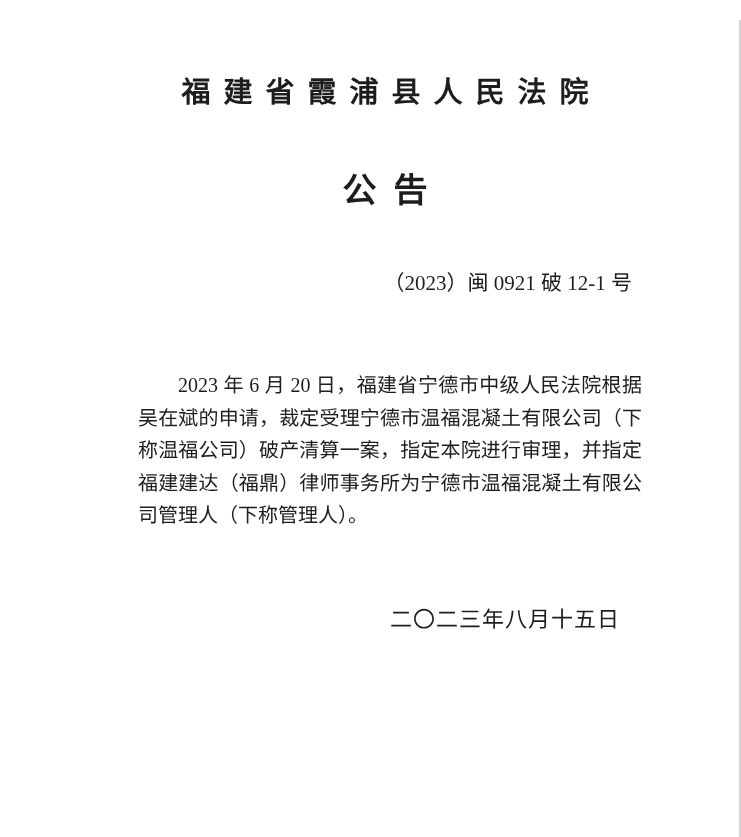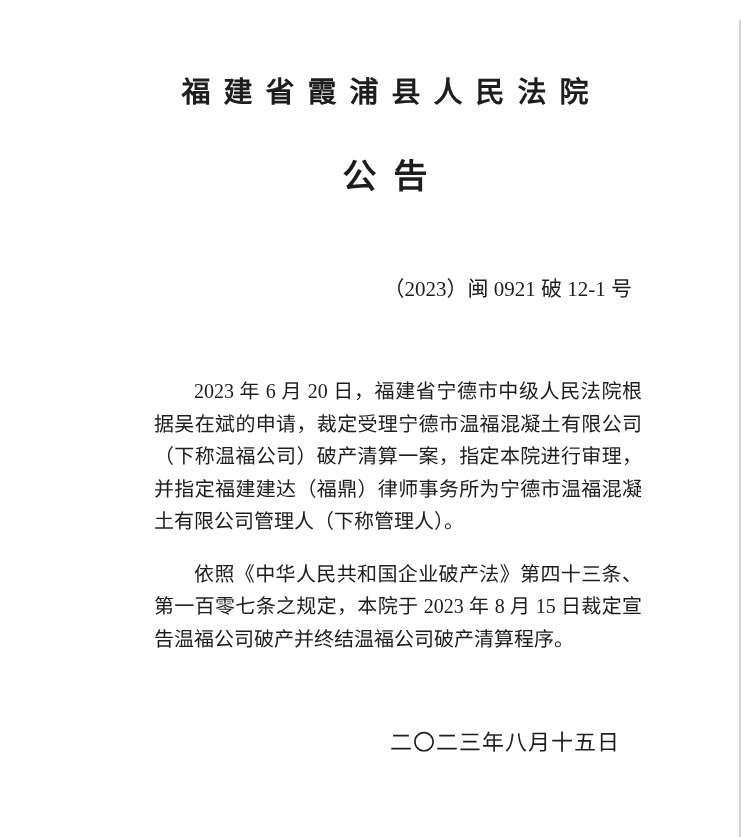--- a/index.html
+++ b/index.html
@@ -32,41 +32,40 @@
     text-align: center;
     font-family: "Liberation Sans", "DejaVu Sans", sans-serif;
     font-weight: bold;
     font-size: 29px;
     line-height: 1;
     letter-spacing: 13px;
     padding-left: 13px; 
     white-space: nowrap;
   }
   .doc-title {
-    margin-top: 33px;
+    margin-top: 47px;
     text-align: center;
     font-weight: bold;
     font-size: 34px;
     line-height: 1;
     letter-spacing: 17px;
     padding-left: 17px;
   }
   .case-number {
-    margin-top: 63px;
+    margin-top: 43px;
     text-align: right;
     font-size: 21px;
     line-height: 24px;
     padding-right: 30px;
   }
   .body-text {
     margin-top: 44px;
     font-size: 20px;
     line-height: 32.5px;
     text-align: justify;
-    margin-left: 16px;
   }
   .body-text p {
     text-indent: 2em;
   }
   .closing {
     text-indent: 2.8em;
   }
   .date-line {
     margin-top: 46px;
     text-align: right;
@@ -83,21 +82,20 @@
   <div class="content">
 
     <h1 class="court-name">福建省霞浦县人民法院</h1>
 
     <h2 class="doc-title">公告</h2>
 
     <div class="case-number">（2023）闽 0921 破 12-1 号</div>
 
     <div class="body-text">
       <p>2023 年 6 月 20 日，福建省宁德市中级人民法院根据吴在斌的申请，裁定受理宁德市温福混凝土有限公司（下称温福公司）破产清算一案，指定本院进行审理，并指定福建建达（福鼎）律师事务所为宁德市温福混凝土有限公司管理人（下称管理人）。</p>
-      <p>依照《中华人民共和国企业破产法》第四十三条、第一百零七条之规定，本院于 2023 年 8 月 15 日裁定宣告温福公司破产并终结温福公司破产清算程序。</p>
     </div>
 
     <div class="date-line">二〇二三年八月十五日</div>
 
   </div>
 
   <div class="page-edge"></div>
 </div>
 
 </body></html>

